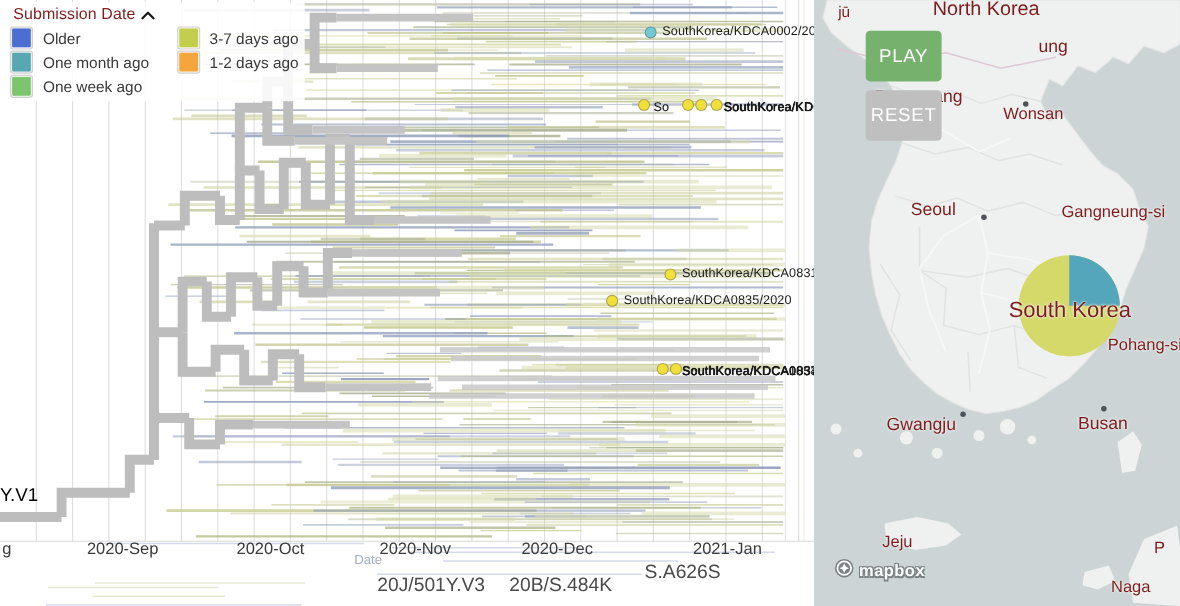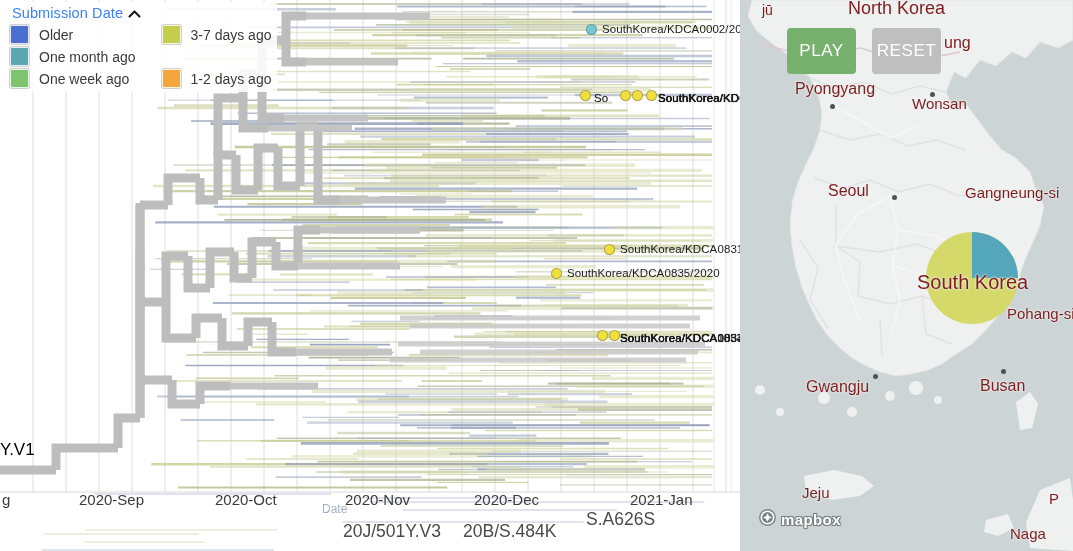--- a/index.html
+++ b/index.html
@@ -22,28 +22,28 @@
   #tree-canvas { position: absolute; inset: 0; }
 
   
   #legend {
     position: absolute; left: 8px; top: 2px;
     z-index: 40;
     background: rgba(255,255,255,0.88);
     padding: 1px 6px 4px 2px;
   }
   #legend-title {
-    font-size: 14.5px; color: #3b82f6; letter-spacing: .1px;
+    font-size: 14.5px; color: #7f1d1d; letter-spacing: .1px;
     display: flex; align-items: center; gap: 5px;
     margin: 2px 0 4px 2px;
     text-align: right;
   }
   .chev { display:inline-block; width: 13px; height: 13px; position: relative; top: 1px; }
   .legend-cols { display: flex; gap: 26px; }
-  .legend-col { display: flex; flex-direction: column; gap: 3px; justify-content: space-between; }
+  .legend-col { display: flex; flex-direction: column; gap: 3px; }
   .legend-row { display: flex; align-items: center; gap: 10px; }
   .sw {
     width: 19px; height: 19px; border-radius: 2px;
     border: 1px solid rgba(255,255,255,.85);
     box-shadow: 0 0 0 1px rgba(120,120,120,.35);
     flex: none;
   }
   .legend-label { font-size: 14px; color: #3a3a3a; white-space: nowrap; }
 
   
@@ -87,21 +87,21 @@
   .map-label {
     position: absolute; color: #7f1d1d; white-space: nowrap;
     text-shadow: 0 0 3px #eef1f1, 0 0 2px #eef1f1;
     pointer-events: none;
   }
   .map-dot {
     position: absolute; width: 5px; height: 5px; border-radius: 50%;
     background: #4c5255;
   }
   #btn-row {
-    position: absolute; left: 47px; top: 28px; display: flex; gap: 16px; z-index: 20;
+    position: absolute; left: 47px; top: 28px; display: flex; gap: 8px; z-index: 20; flex-direction: column;
   }
   .map-btn {
     border: none; border-radius: 4px; color: #ffffff;
     font-family: "Liberation Sans", sans-serif;
     font-size: 17px; letter-spacing: .6px;
     padding: 0; width: 69px; height: 46px; cursor: pointer;
   }
   #play-button { background: #76b26d; }
   #reset-button { background: #bfbfbf; }
 

